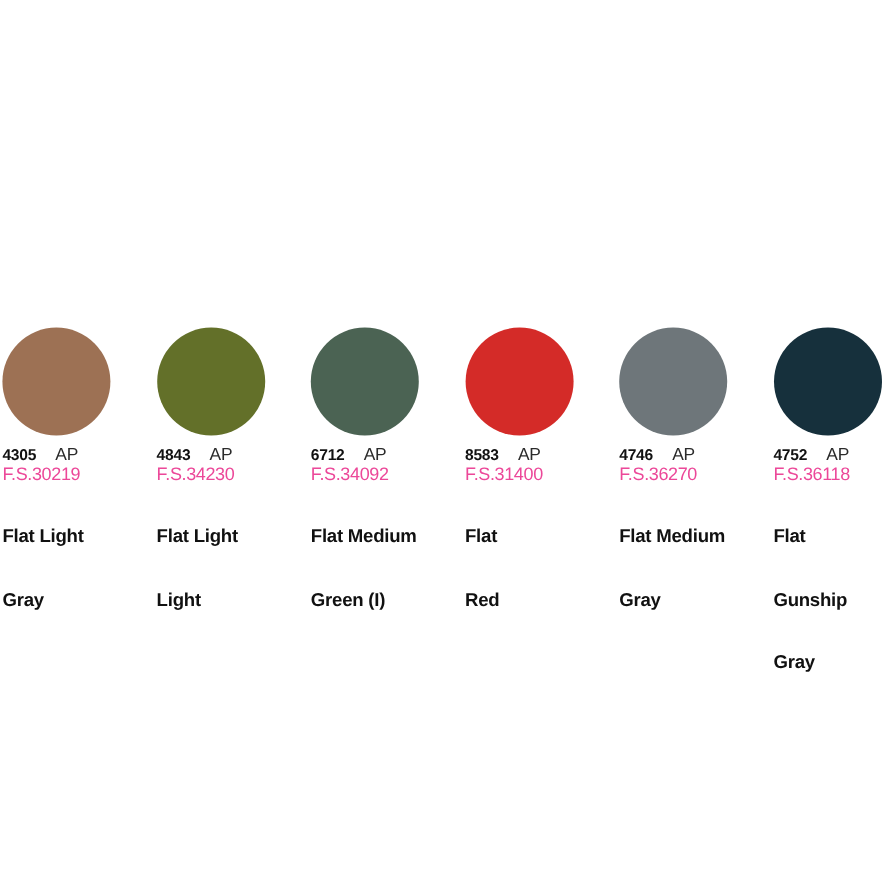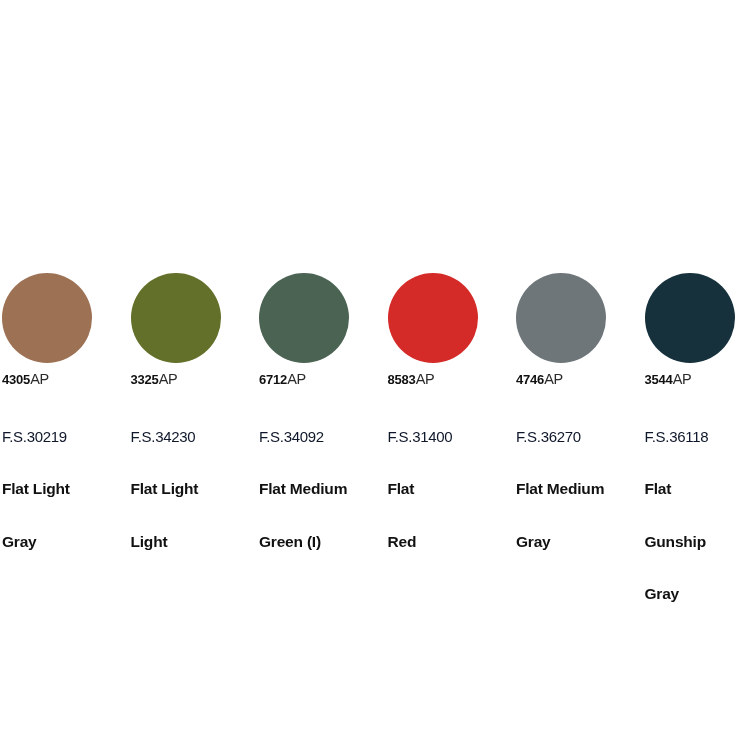--- a/index.html
+++ b/index.html
@@ -63,30 +63,30 @@
   }
   .code-num {
     font-weight: bold;
     font-size: 13px;
     color: #111111;
   }
   .code-suffix {
     font-weight: normal;
     font-size: 14.5px;
     color: #2b2b2b;
+    padding-left: 16px;
   }
 
   .fs-line {
     font-size: 15px;
     line-height: 17px;
     font-weight: normal;
-    color: #0f172a;
+    color: #ec4899;
     white-space: nowrap;
     letter-spacing: -0.3px;
-    margin-top: 40px;
   }
 
   .name-line {
     font-size: 15.5px;
     line-height: 16.5px;
     font-weight: bold;
     color: #111111;
     white-space: nowrap;
     letter-spacing: -0.2px;
     margin-top: 36px;
@@ -104,21 +104,21 @@
         <div class="code-line"><span class="code-num">4305</span><span class="code-suffix">AP</span></div>
         <div class="fs-line">F.S.30219</div>
         <div class="name-line">Flat Light</div>
         <div class="name-line">Gray</div>
       </div>
     </div>
 
     <div class="swatch-col">
       <div class="swatch-dot" style="background-color: rgb(99, 112, 41);"></div>
       <div class="swatch-text">
-        <div class="code-line"><span class="code-num">3325</span><span class="code-suffix">AP</span></div>
+        <div class="code-line"><span class="code-num">4843</span><span class="code-suffix">AP</span></div>
         <div class="fs-line">F.S.34230</div>
         <div class="name-line">Flat Light</div>
         <div class="name-line">Light</div>
       </div>
     </div>
 
     <div class="swatch-col">
       <div class="swatch-dot" style="background-color: rgb(75, 99, 83);"></div>
       <div class="swatch-text">
         <div class="code-line"><span class="code-num">6712</span><span class="code-suffix">AP</span></div>
@@ -144,21 +144,21 @@
         <div class="code-line"><span class="code-num">4746</span><span class="code-suffix">AP</span></div>
         <div class="fs-line">F.S.36270</div>
         <div class="name-line">Flat Medium</div>
         <div class="name-line">Gray</div>
       </div>
     </div>
 
     <div class="swatch-col">
       <div class="swatch-dot" style="background-color: rgb(22, 48, 60);"></div>
       <div class="swatch-text">
-        <div class="code-line"><span class="code-num">3544</span><span class="code-suffix">AP</span></div>
+        <div class="code-line"><span class="code-num">4752</span><span class="code-suffix">AP</span></div>
         <div class="fs-line">F.S.36118</div>
         <div class="name-line">Flat</div>
         <div class="name-line">Gunship</div>
         <div class="name-line">Gray</div>
       </div>
     </div>
 
   </div>
 </div>
 

